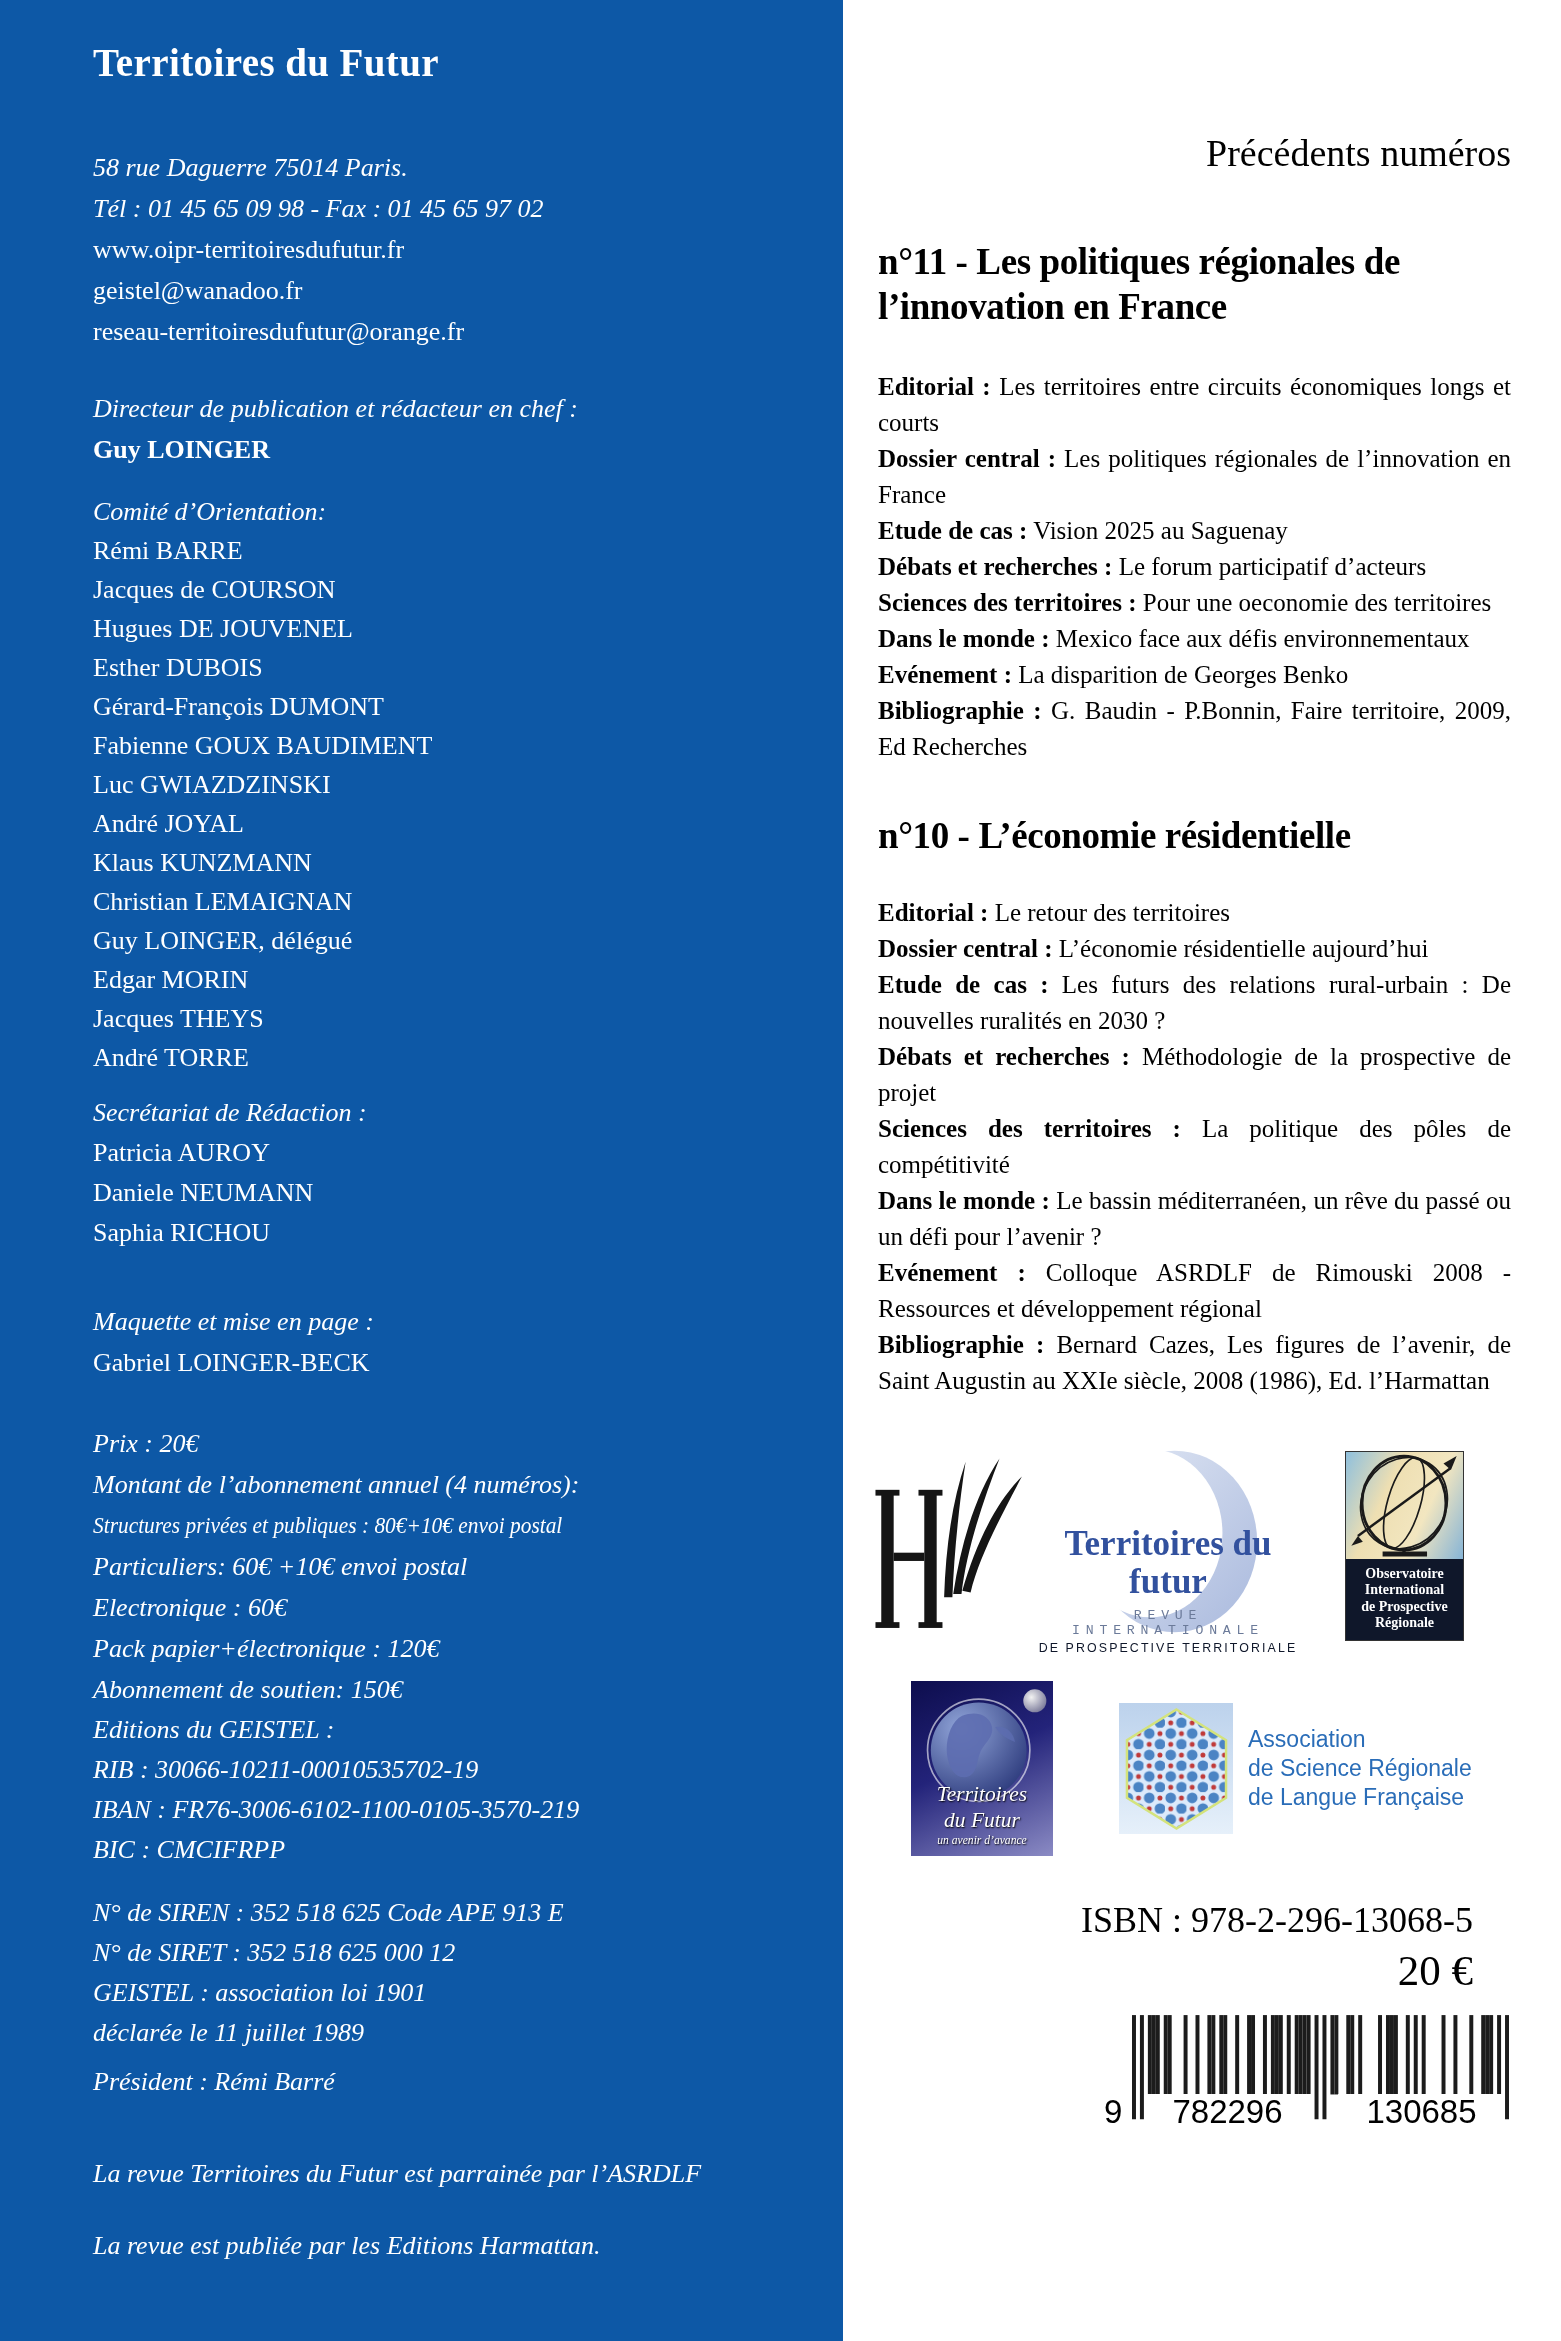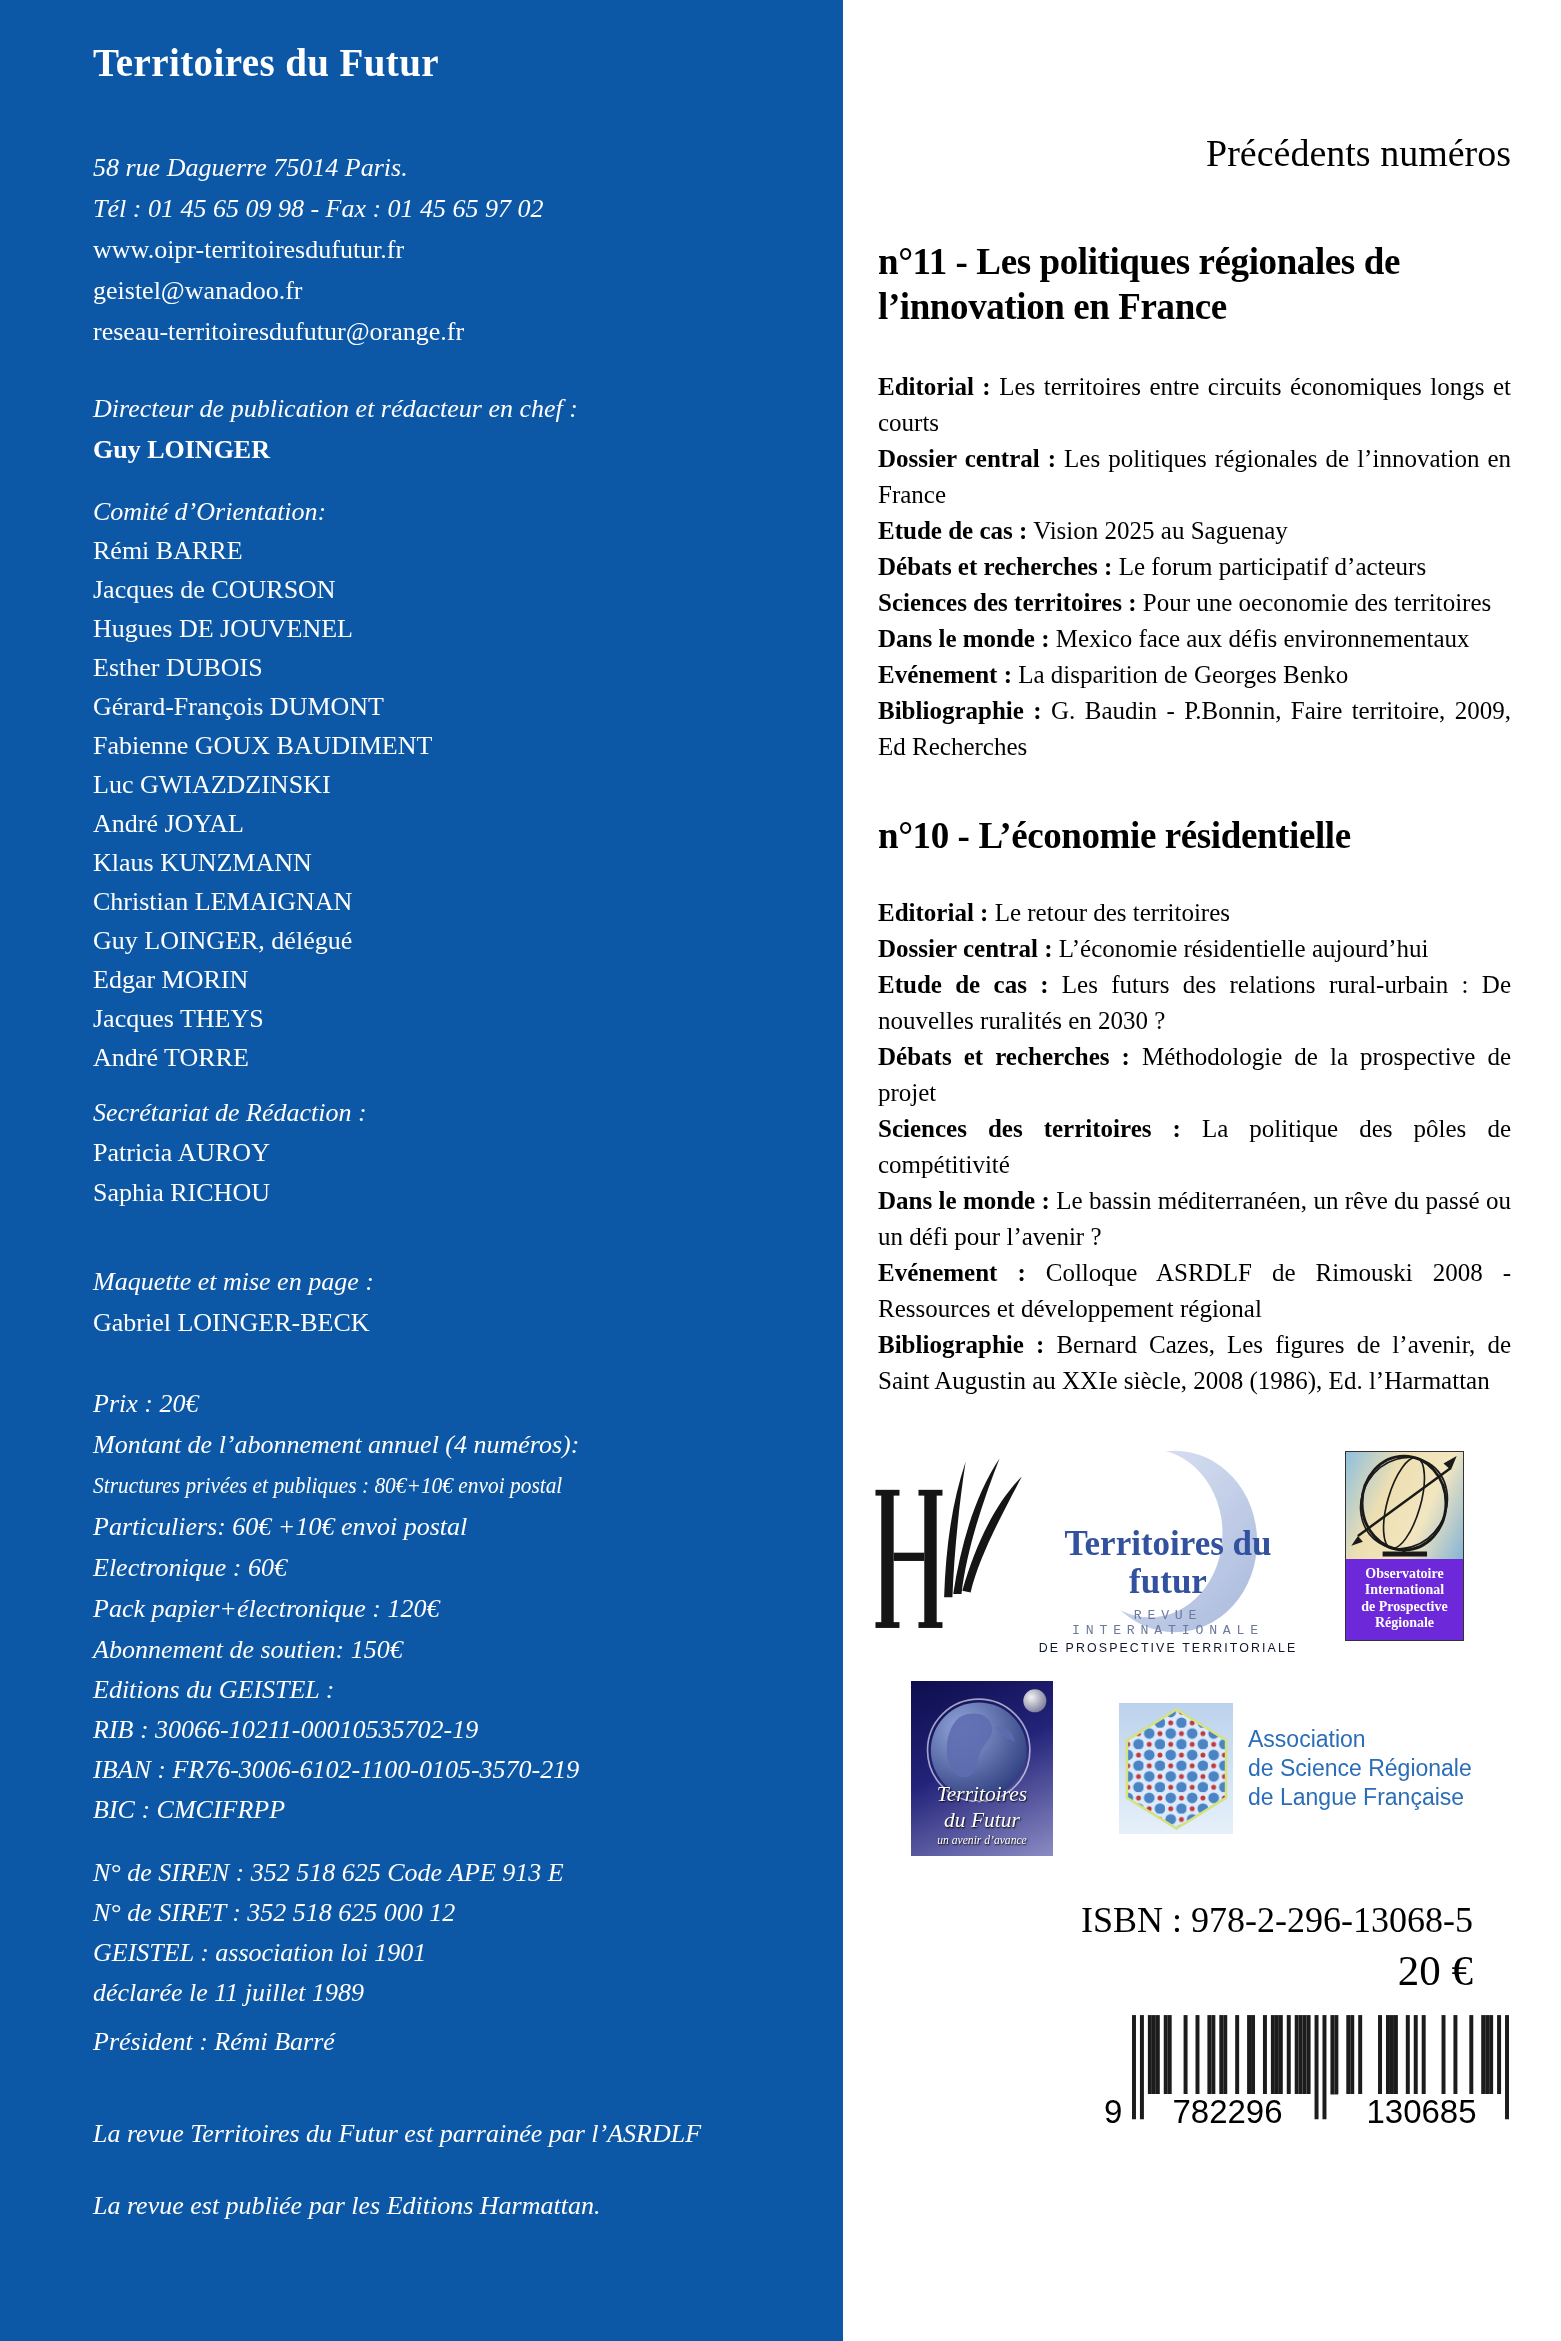--- a/index.html
+++ b/index.html
@@ -44,21 +44,21 @@
   .row1{margin-top:50px;}
   .row2{margin-top:38px;}
   .harmattan-logo{margin-left:-5px;flex:none;}
   .revue-logo{position:relative;width:264px;height:194px;margin-left:10px;flex:none;}
   .revue-text{position:absolute;left:0;right:0;top:76px;text-align:center;}
   .revue-title{font-size:35px;font-weight:700;color:#32519e;line-height:38px;}
   .revue-sub1{font-family:Liberation Mono, monospace;font-size:13.2px;letter-spacing:5.8px;color:#6b7a99;margin-top:6.6px;}
   .revue-sub2{font-family:"Liberation Sans",sans-serif;font-size:12.4px;letter-spacing:2.1px;color:#0f172a;margin-top:3.3px;}
   .obs-logo{width:117px;margin-left:45px;flex:none;border:0.8px solid #333;}
   .obs-top{height:107px;background:linear-gradient(115deg,#8fc0dd 0%,#eedfb2 35%,#f2e6c0 65%,#86b4d6 100%);}
-  .obs-bottom{background:#6d28d9;color:#fff;text-align:center;padding:6.6px 1.7px 8.3px;}
+  .obs-bottom{background:#0f172a;color:#fff;text-align:center;padding:6.6px 1.7px 8.3px;}
   .obs-bottom div{font-size:14px;line-height:16.5px;font-weight:700;}
   .globe-logo{position:relative;width:142px;height:175px;margin-left:33px;flex:none;
               background:linear-gradient(155deg,#0d0d4d 0%,#23237a 45%,#8b8bc4 100%);}
   .globe-text{position:absolute;left:0;right:0;bottom:6.6px;text-align:center;color:#fff;font-style:italic;
               text-shadow:0.8px 0.8px 1.7px #000;}
   .globe-l1,.globe-l2{font-size:21.5px;line-height:26px;}
   .globe-l3{font-size:11.6px;line-height:16.5px;}
   .asrdlf-box{width:114px;height:131px;margin-left:66px;flex:none;
               background:linear-gradient(#bcd2ec,#e6f0fa);display:flex;align-items:center;justify-content:center;}
   .asrdlf-text{margin-left:15px;font-family:"Liberation Sans",sans-serif;color:#2a6db8;
@@ -119,20 +119,21 @@
           <div class="lp-line roman">Jacques THEYS</div>
           <div class="lp-line roman">André TORRE</div>
         </div>
     </div>
 
     <div class="lp-sec sec-secretariat">
       <div class="lp-line italic">Secrétariat de Rédaction  :</div>
       <div>
 
       <div class="lp-line roman">Patricia AUROY</div>
+          <div class="lp-line roman">Daniele NEUMANN</div>
           <div class="lp-line roman">Saphia RICHOU</div>
         </div>
     </div>
 
     <div class="lp-sec sec-maquette">
       <div class="lp-line italic">Maquette et mise en page :</div>
       <div class="lp-line roman">Gabriel LOINGER-BECK</div>
     </div>
 
     <div class="lp-sec sec-pricing">

